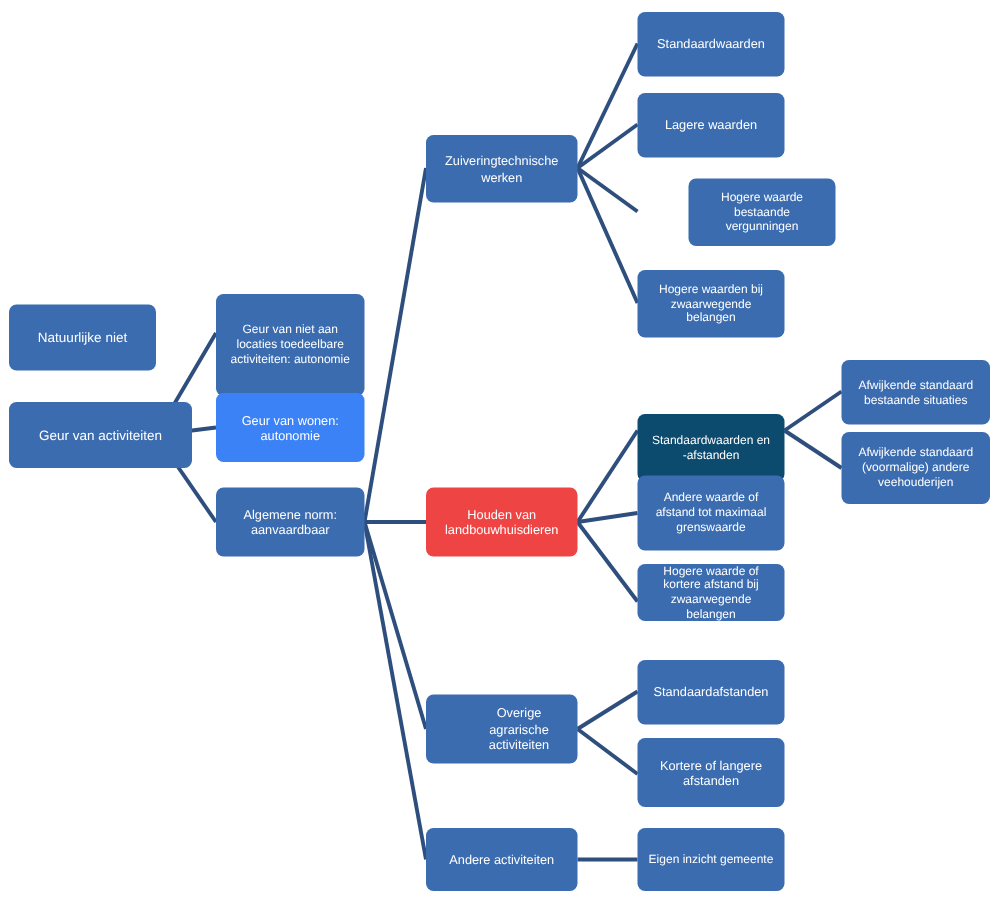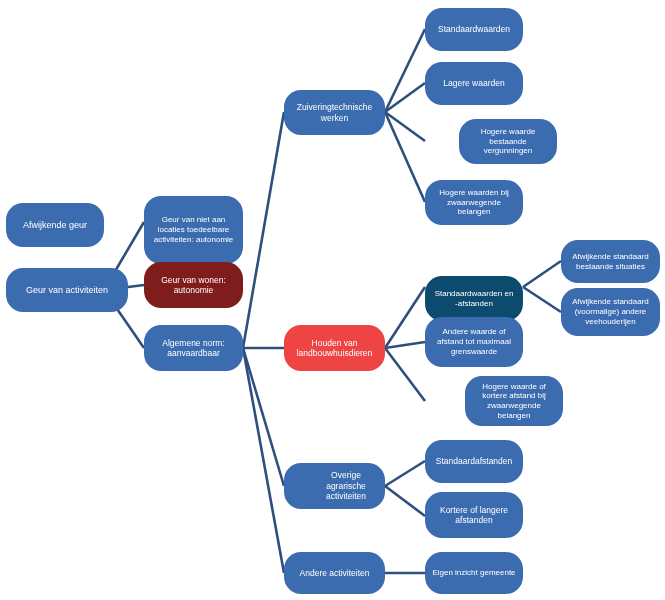--- a/index.html
+++ b/index.html
@@ -16,21 +16,21 @@
   }
   #edges{
     position:absolute;left:0;top:0;
     width:665px;height:600px;
     pointer-events:none;
   }
   .node{
     position:absolute;
     box-sizing:border-box;
     background:#3b6cb0;
-    border-radius:17px;
+    border-radius:5px;
     color:#ffffff;
     display:flex;
     align-items:center;
     justify-content:center;
     text-align:center;
     line-height:1.22;
     padding:2px 5px;
     z-index:2;
     -webkit-font-smoothing:antialiased;
   }
@@ -63,31 +63,31 @@
       <path d="M385,348 L425,342" stroke="#2e4f7d" stroke-width="2.6" stroke-linecap="butt" fill="none"></path>
       <path d="M385,348 L425,401" stroke="#2e4f7d" stroke-width="2.6" stroke-linecap="butt" fill="none"></path>
       <path d="M523,287 L561,261" stroke="#2e4f7d" stroke-width="2.6" stroke-linecap="butt" fill="none"></path>
       <path d="M523,287 L561,312" stroke="#2e4f7d" stroke-width="2.6" stroke-linecap="butt" fill="none"></path>
       <path d="M385,486 L425,461" stroke="#2e4f7d" stroke-width="2.6" stroke-linecap="butt" fill="none"></path>
       <path d="M385,486 L425,516" stroke="#2e4f7d" stroke-width="2.6" stroke-linecap="butt" fill="none"></path>
       <path d="M385,573 L425,573" stroke="#2e4f7d" stroke-width="2.6" stroke-linecap="butt" fill="none"></path>
     </svg>
   <div id="nodes-layer">
       <div class="node fs-9" style="left: 6px; top: 203px; width: 98px; height: 44px; background: rgb(59, 108, 176); color: rgb(255, 255, 255);">
-        <span class="lbl">Afwijkende geur</span>
+        <span class="lbl">Natuurlijke niet</span>
       </div>
       <div class="node fs-9" style="left: 6px; top: 268px; width: 122px; height: 44px; background: rgb(59, 108, 176); color: rgb(255, 255, 255);">
         <span class="lbl">Geur van activiteiten</span>
       </div>
       <div class="node fs-8" style="left: 144px; top: 196px; width: 99px; height: 68px; background: rgb(59, 108, 176); color: rgb(255, 255, 255);">
         <span class="lbl">Geur van niet aan
 locaties toedeelbare
 activiteiten: autonomie</span>
       </div>
-      <div class="node fs-85" style="left: 144px; top: 262px; width: 99px; height: 46px; background: #7f1d1d; color: rgb(255, 255, 255);">
+      <div class="node fs-85" style="left: 144px; top: 262px; width: 99px; height: 46px; background: #3b82f6; color: rgb(255, 255, 255);">
         <span class="lbl">Geur van wonen:
 autonomie</span>
       </div>
       <div class="node fs-85" style="left: 144px; top: 325px; width: 99px; height: 46px; background: rgb(59, 108, 176); color: rgb(255, 255, 255);">
         <span class="lbl">Algemene norm:
 aanvaardbaar</span>
       </div>
       <div class="node fs-85" style="left: 284px; top: 90px; width: 101px; height: 45px; background: rgb(59, 108, 176); color: rgb(255, 255, 255);">
         <span class="lbl">Zuiveringtechnische
 werken</span>
@@ -119,21 +119,21 @@
       </div>
       <div class="node fs-8" style="left: 425px; top: 276px; width: 98px; height: 45px; background: #0c4a6e; color: rgb(255, 255, 255);">
         <span class="lbl">Standaardwaarden en
 -afstanden</span>
       </div>
       <div class="node fs-8" style="left: 425px; top: 317px; width: 98px; height: 50px; background: rgb(59, 108, 176); color: rgb(255, 255, 255); justify-content: flex-end;">
         <span class="lbl">Andere waarde of
 afstand tot maximaal
 grenswaarde</span>
       </div>
-      <div class="node fs-8" style="left: 425px; top: 376px; width: 98px; height: 50px; background: rgb(59, 108, 176); color: rgb(255, 255, 255); margin-left: 40px;">
+      <div class="node fs-8" style="left: 425px; top: 376px; width: 98px; height: 38px; background: rgb(59, 108, 176); color: rgb(255, 255, 255);">
         <span class="lbl">Hogere waarde of
 kortere afstand bij
 zwaarwegende belangen</span>
       </div>
       <div class="node fs-85" style="left: 425px; top: 440px; width: 98px; height: 43px; background: rgb(59, 108, 176); color: rgb(255, 255, 255);">
         <span class="lbl">Standaardafstanden</span>
       </div>
       <div class="node fs-85" style="left: 425px; top: 492px; width: 98px; height: 46px; background: rgb(59, 108, 176); color: rgb(255, 255, 255);">
         <span class="lbl">Kortere of langere
 afstanden</span>

